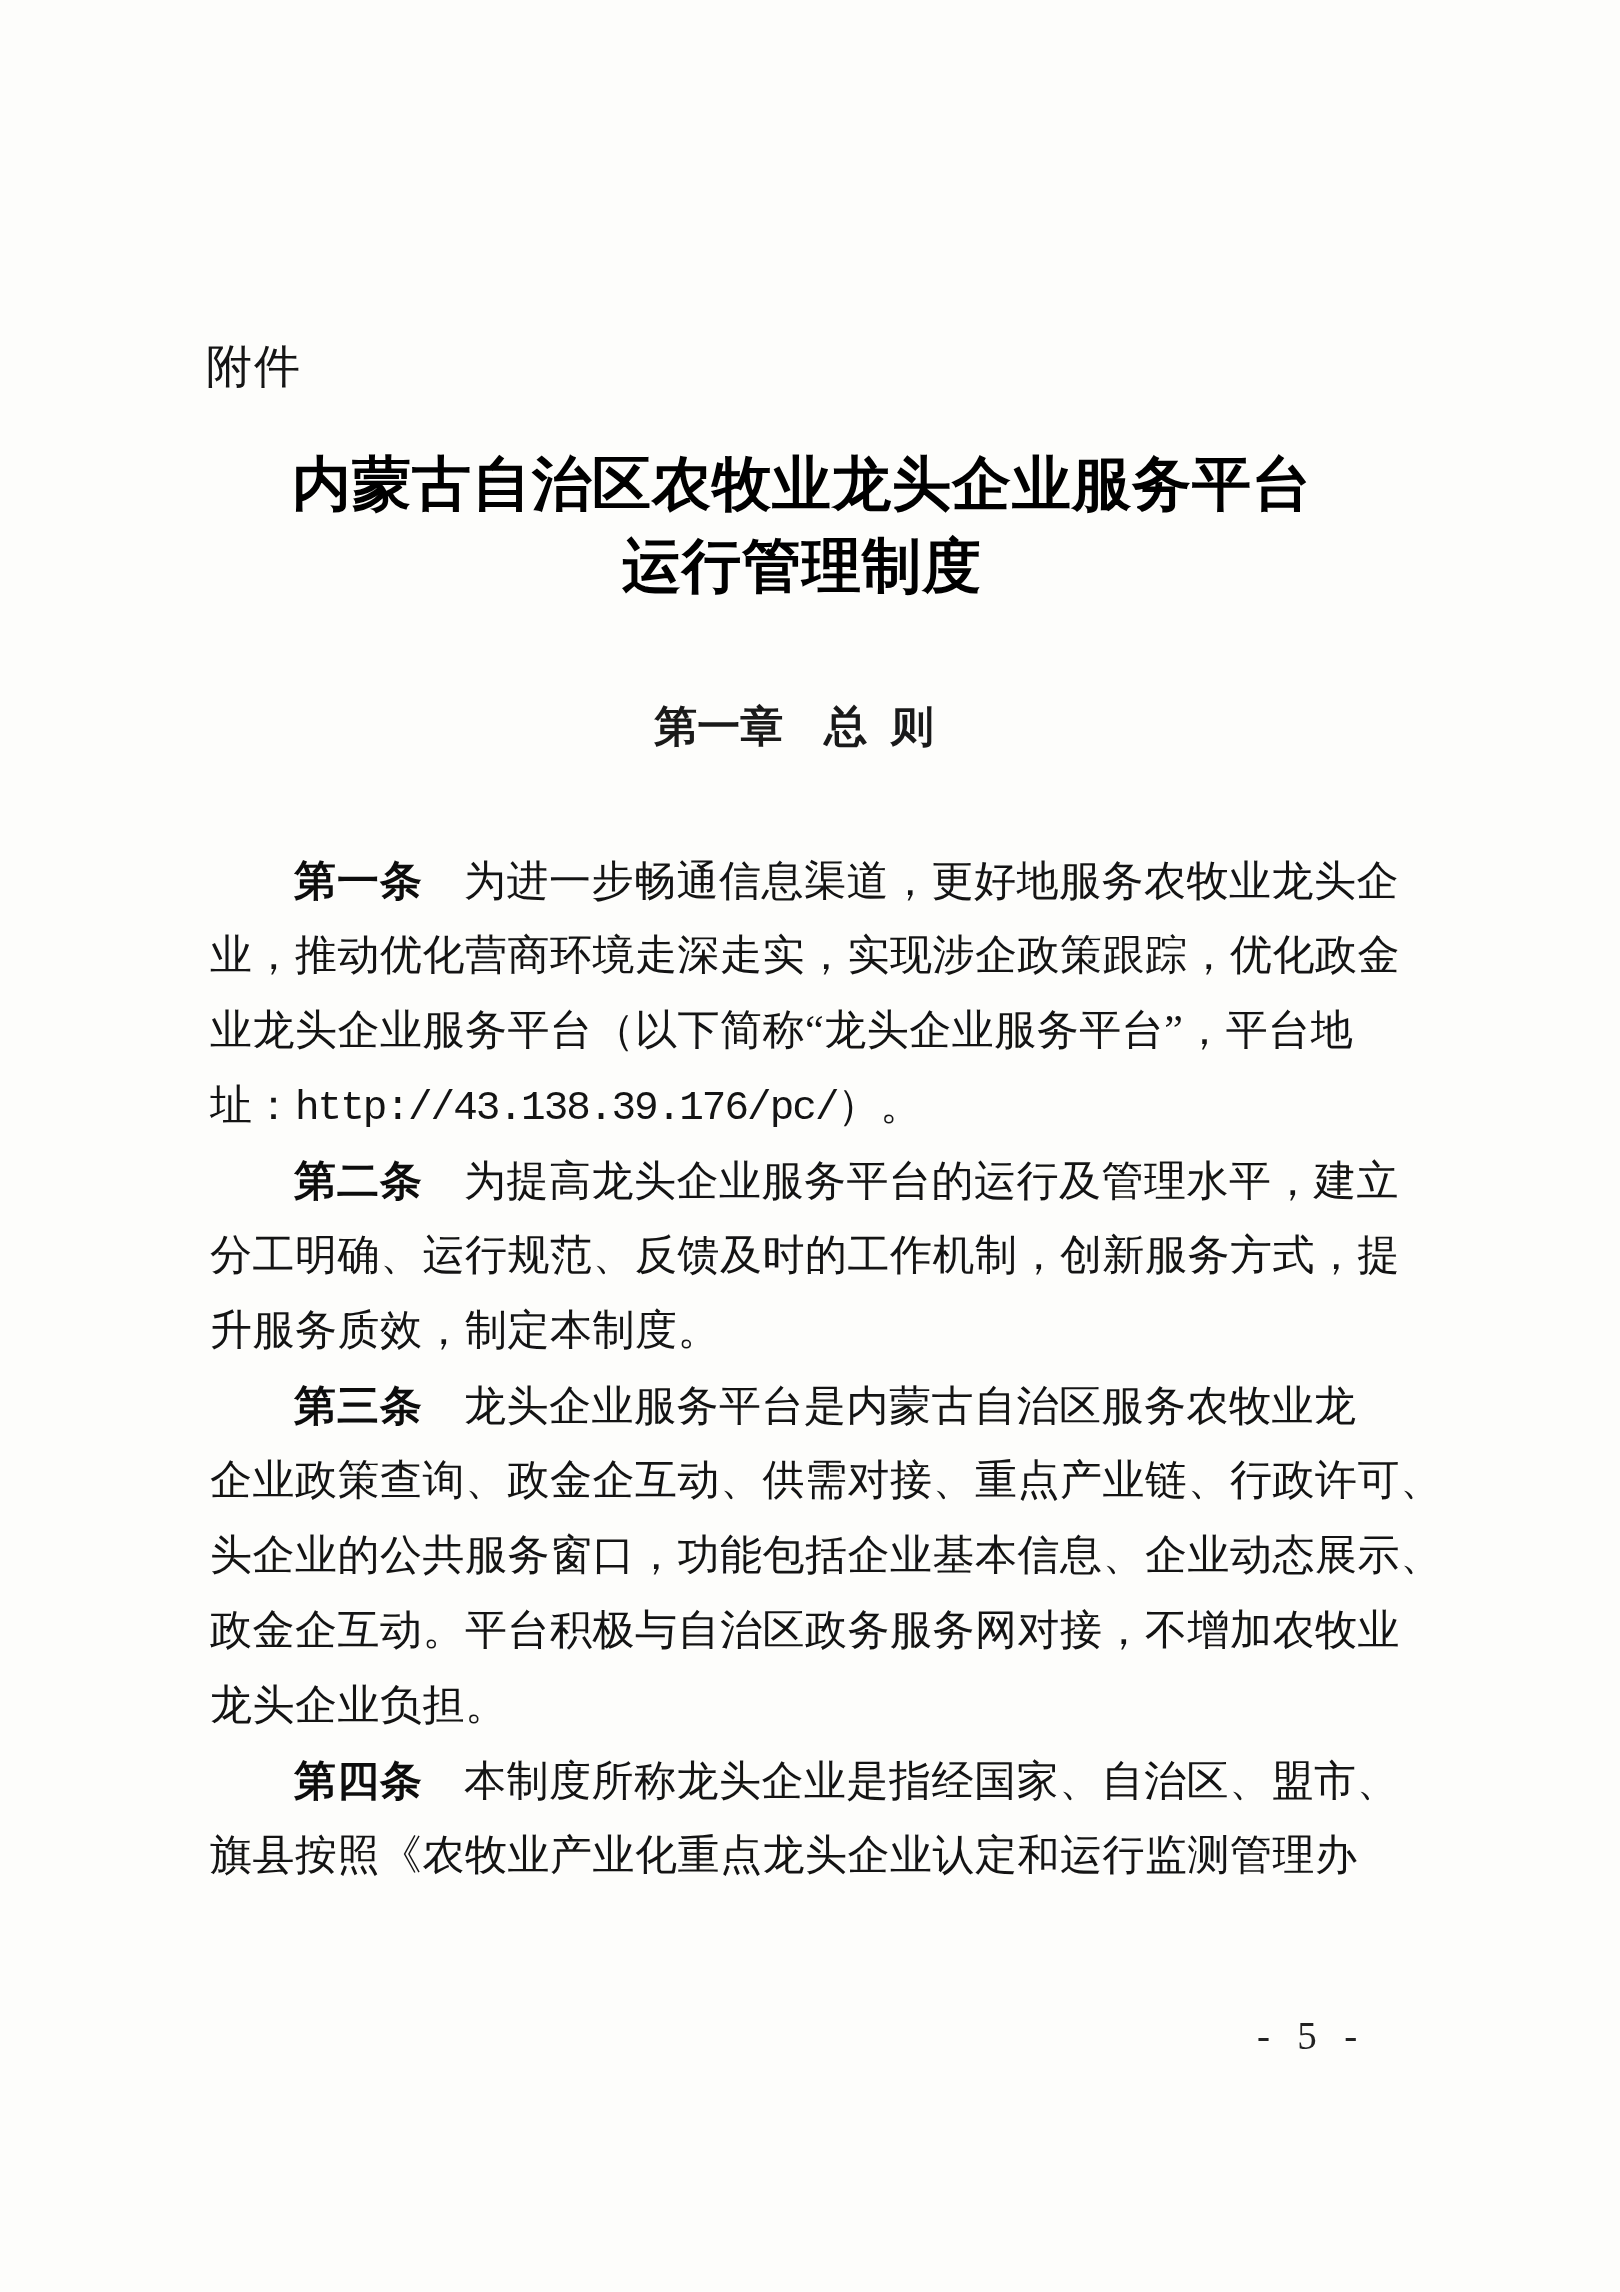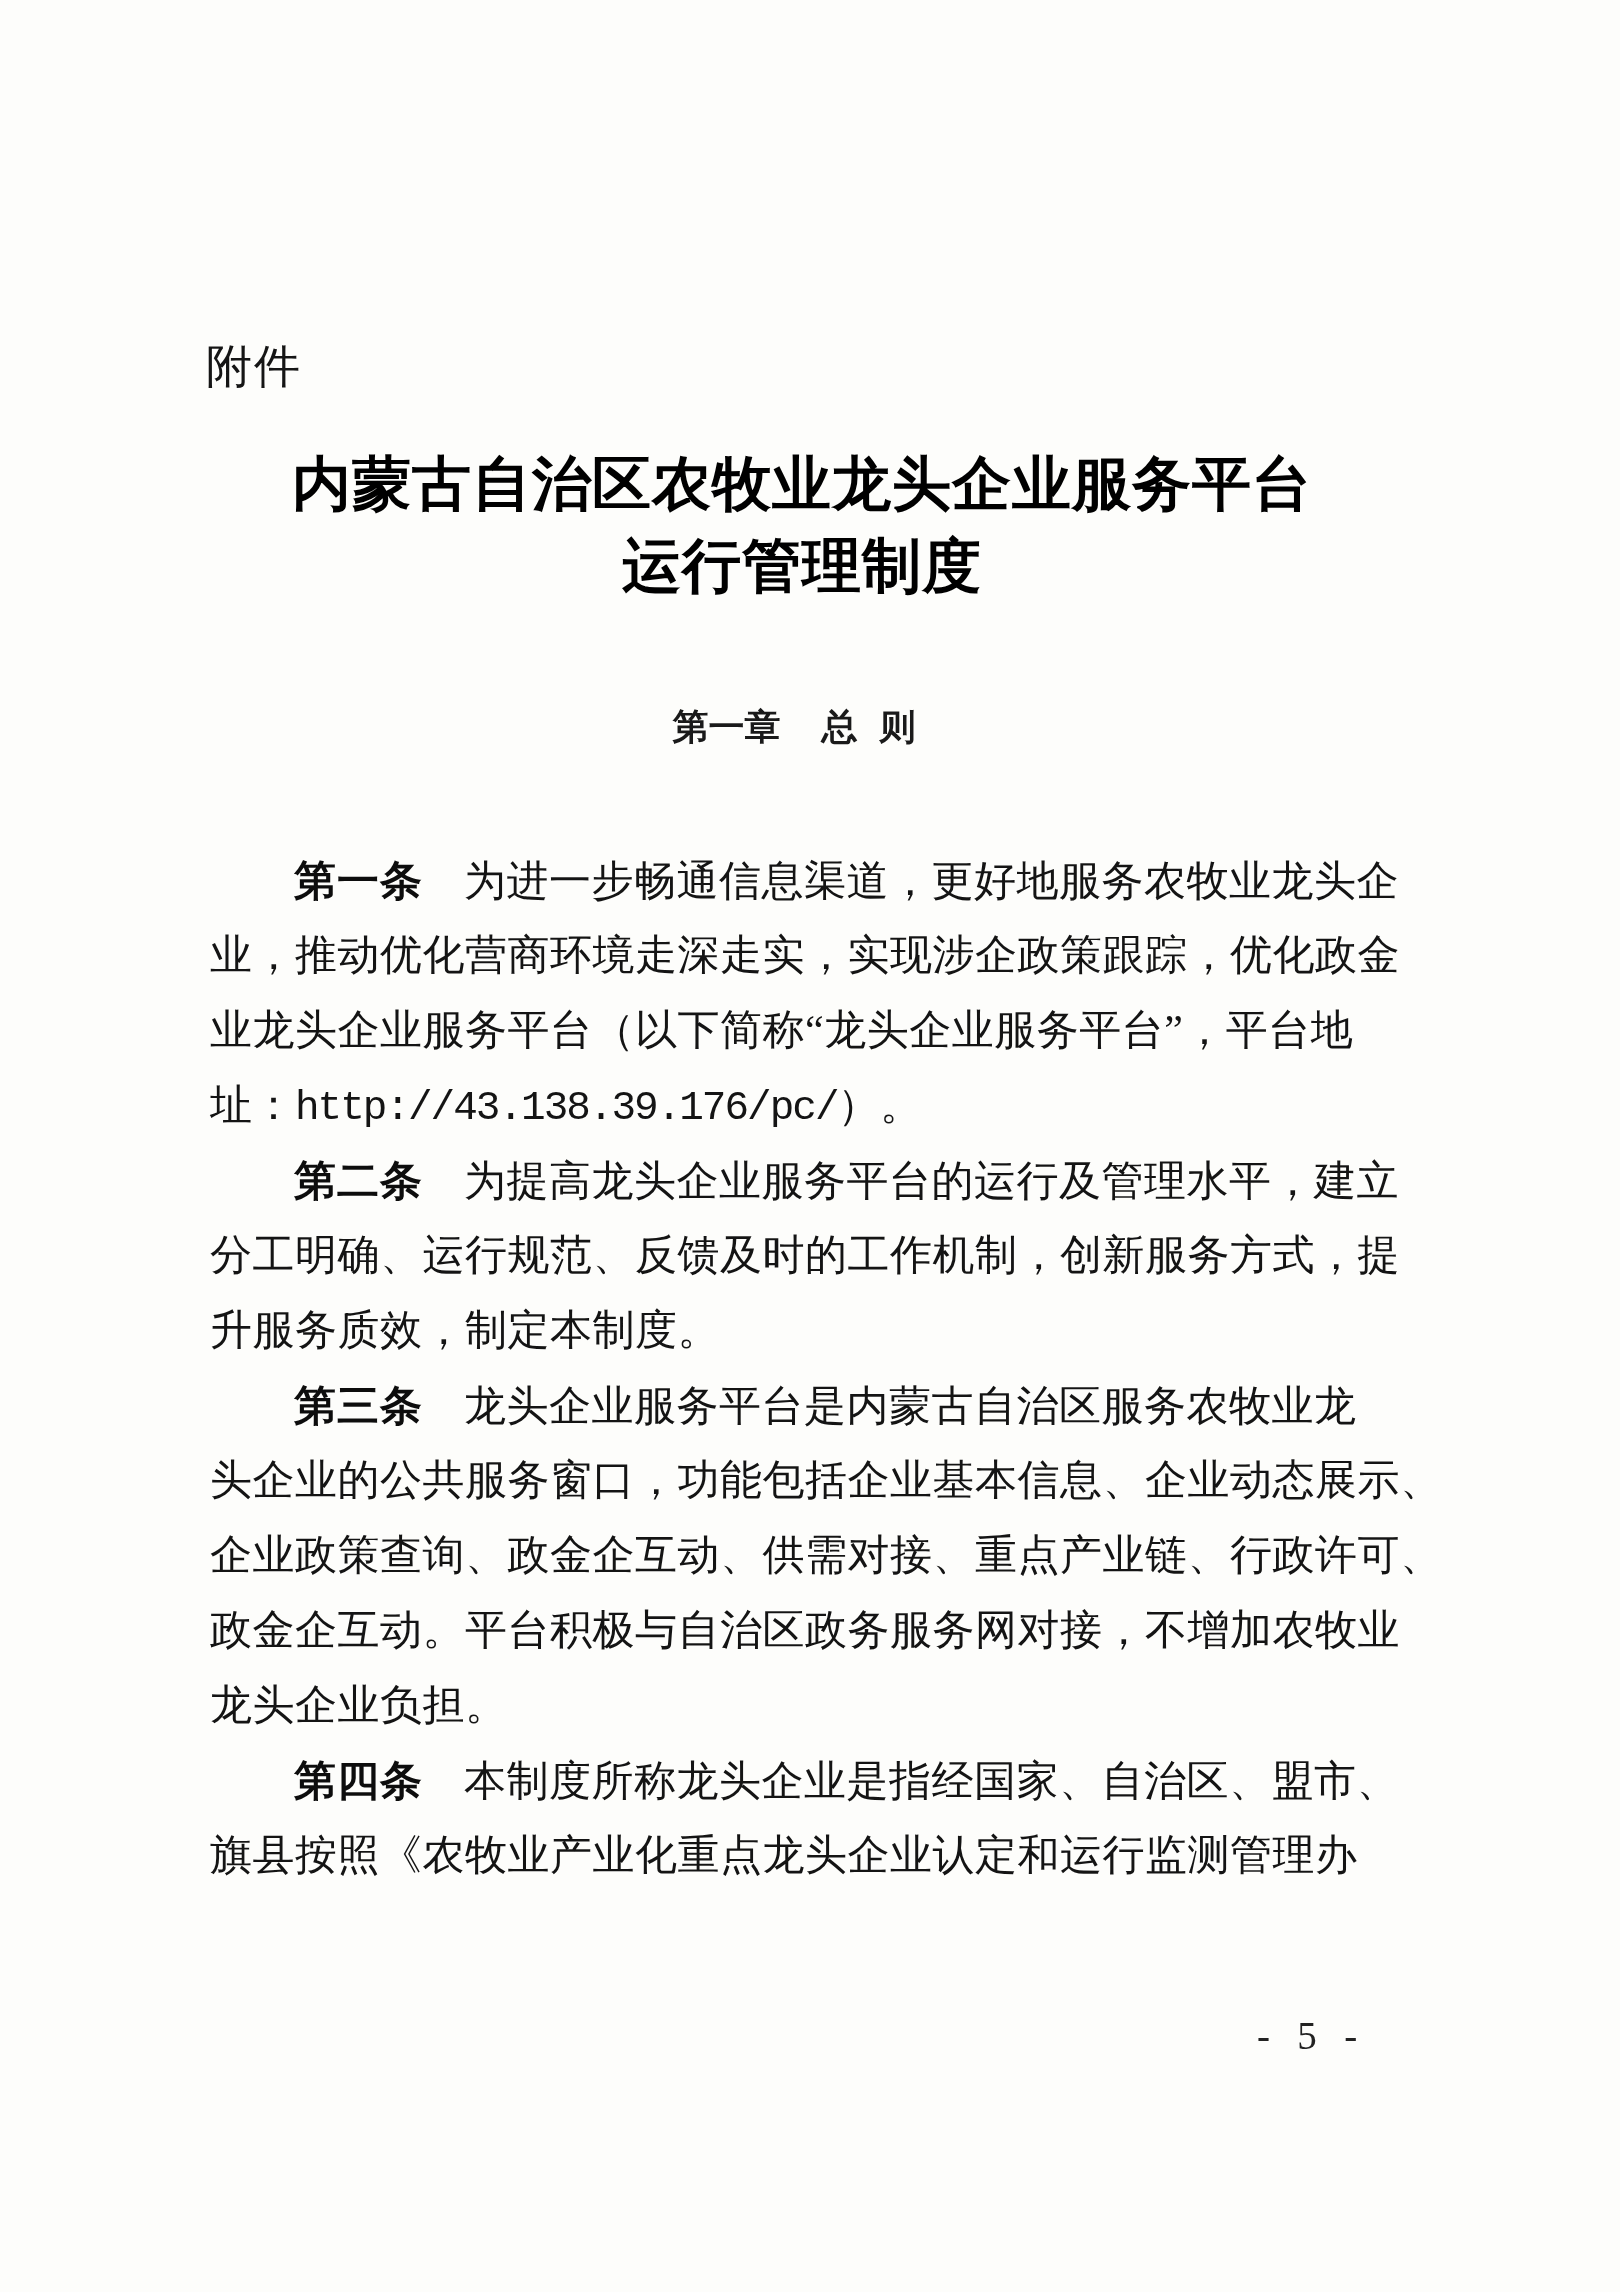--- a/index.html
+++ b/index.html
@@ -47,21 +47,21 @@
   .title .title-line { display: block; }
   
   .chapter {
     position: absolute;
     left: 0;
     top: 698px;
     width: 1588px;
     text-align: center;
     font-family: "Liberation Sans", "DejaVu Sans", sans-serif;
     font-weight: 700;
-    font-size: 36px;
+    font-size: 43px;
     line-height: 57px;
     color: #1a1a1a;
   }
   .chapter-gap { display: inline-block; width: 41px; }
   .chapter-title { word-spacing: 11.8px; }
   
   .body-text {
     position: absolute;
     left: 204px;
     top: 843px;
@@ -132,22 +132,22 @@
 
     <div class="line first-line">
       <span class="article-num">第二条</span><span>为提高龙头企业服务平台的运行及管理水平，建立</span>
     </div>
     <div class="line">分工明确、运行规范、反馈及时的工作机制，创新服务方式，提</div>
     <div class="line">升服务质效，制定本制度。</div>
 
     <div class="line first-line">
       <span class="article-num">第三条</span><span>龙头企业服务平台是内蒙古自治区服务农牧业龙</span>
     </div>
+    <div class="line">企业政策查询、政金企互动、供需对接、重点产业链、行政许可、</div>
     <div class="line">头企业的公共服务窗口，功能包括企业基本信息、企业动态展示、</div>
-    <div class="line">企业政策查询、政金企互动、供需对接、重点产业链、行政许可、</div>
     <div class="line">政金企互动。平台积极与自治区政务服务网对接，不增加农牧业</div>
     <div class="line">龙头企业负担。</div>
 
     <div class="line first-line">
       <span class="article-num">第四条</span><span>本制度所称龙头企业是指经国家、自治区、盟市、</span>
     </div>
     <div class="line">旗县按照《农牧业产业化重点龙头企业认定和运行监测管理办</div>
 
   </div>
 

